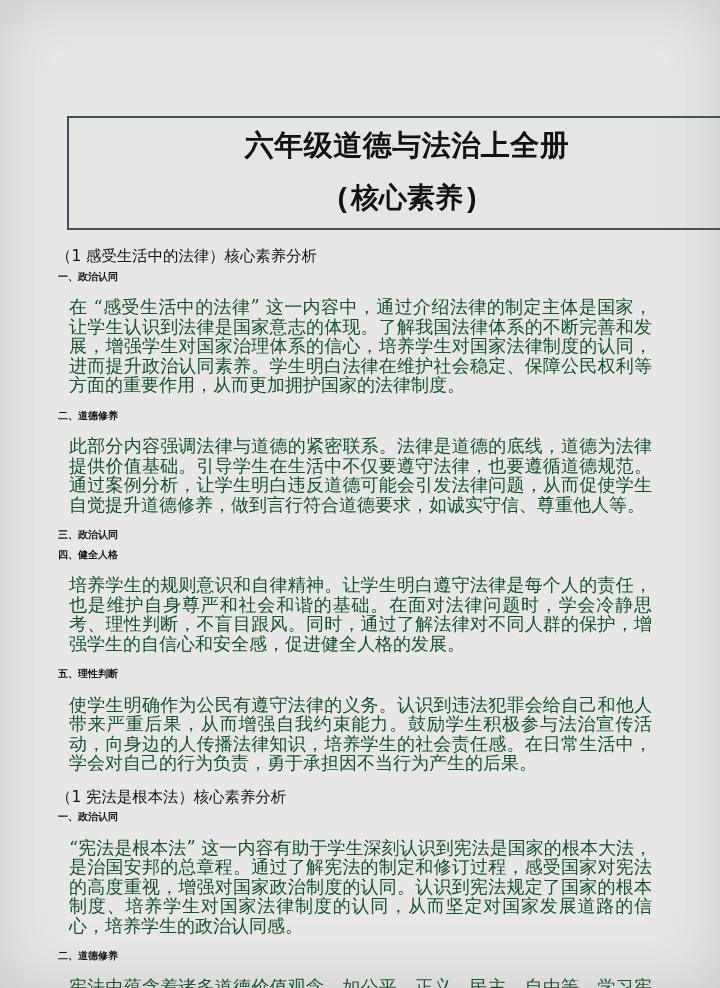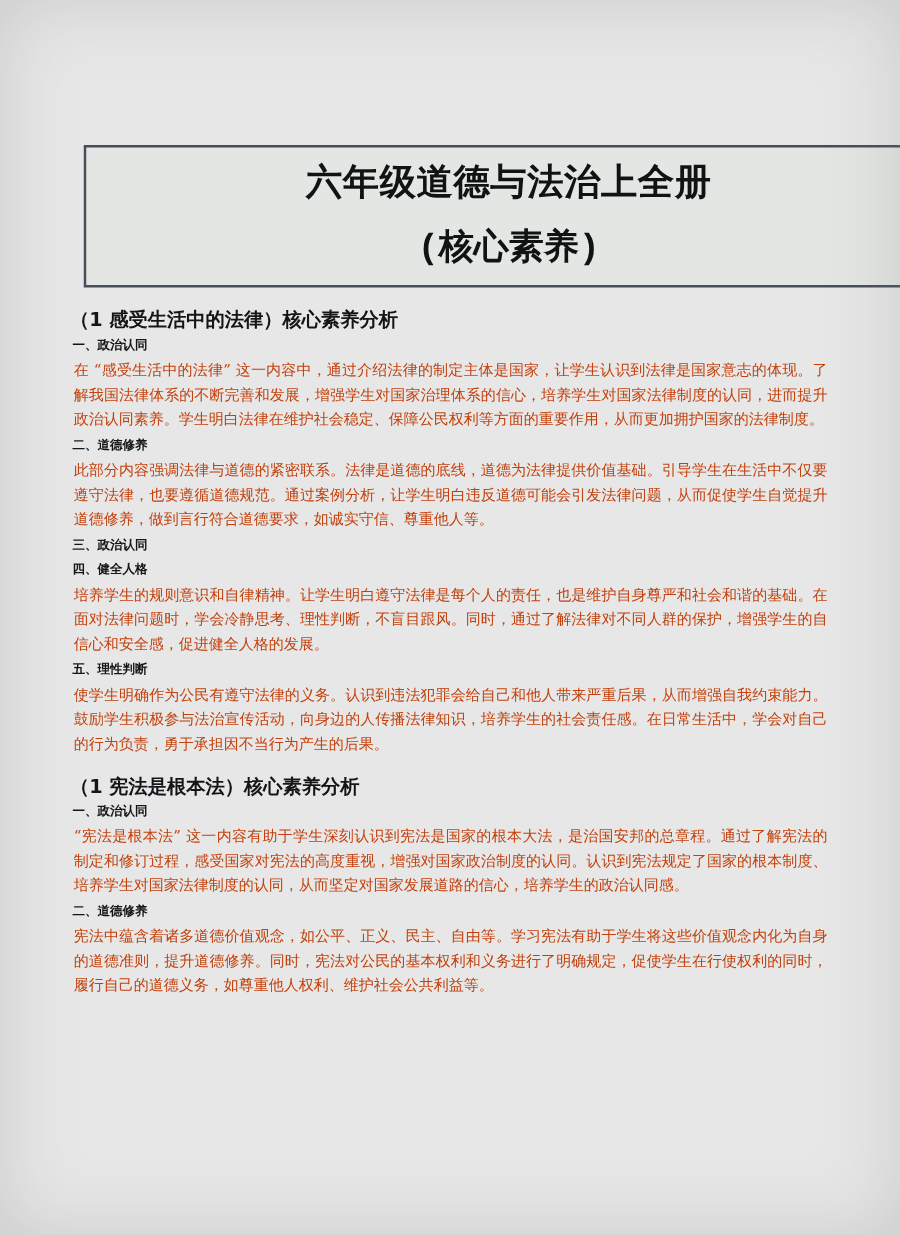--- a/index.html
+++ b/index.html
@@ -48,38 +48,38 @@
     color: #101214;
   }
   .content {
     position: absolute;
     left: 58px;
     top: 247px;
     width: 605px;
   }
   .section-heading {
     font-family: "DejaVu Sans", sans-serif;
-    font-weight: 700;
+    font-weight: 400;
     font-size: 15.4px;
     line-height: 19.5px;
     color: #141518;
     margin-left: -2px;
   }
   .subheading {
     font-family: "DejaVu Sans", sans-serif;
     font-weight: 700;
     font-size: 10px;
     line-height: 19.5px;
     color: #141518;
   }
   .body-text {
-    margin: 1px;
-    font-size: 12px;
+    margin: 11px;
+    font-size: 18px;
     line-height: 19.5px;
-    color: #c2410c;
+    color: #14532d;
     text-align: justify;
     text-justify: inter-ideograph;
   }
   .section + .section { margin-top: 15px; }
 </style>
 </head>
 <body>
 
 <div class="page">
 

